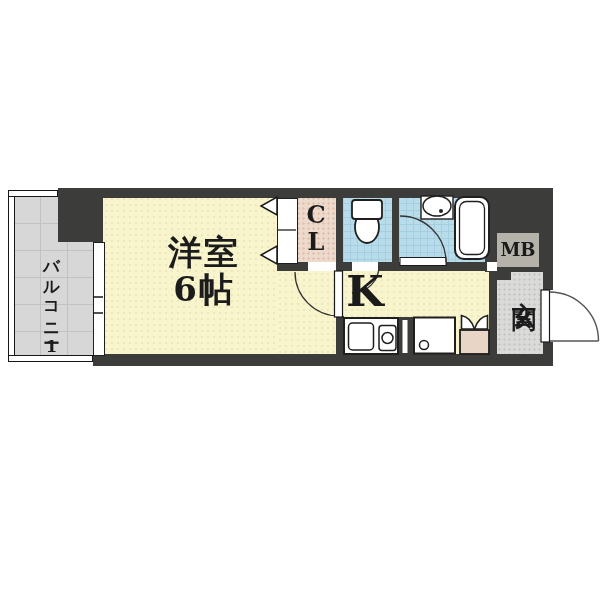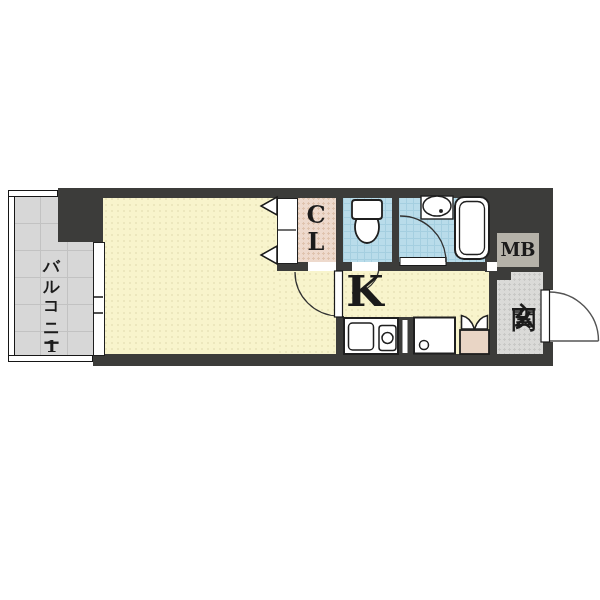--- a/index.html
+++ b/index.html
@@ -112,20 +112,25 @@
     <path d="M 487.5 329 L 487.5 315.5 Q 478 317.5 474.5 329 Z" fill="#ffffff" stroke="#1f1f1f" stroke-width="1.6"></path>
     <rect x="460" y="330" width="29" height="24" fill="#e9d5c5" stroke="#1f1f1f" stroke-width="1.8"></rect>
 
     <path d="M 549.5 292 A 49 49 0 0 1 598.5 341" fill="none" stroke="#555" stroke-width="1.4"></path>
     <line x1="549.5" y1="341" x2="598.5" y2="341" stroke="#555" stroke-width="1.4"></line>
     <rect x="541" y="290" width="8.5" height="52" fill="#ffffff" stroke="#1a1a1a" stroke-width="1.2"></rect>
   </svg>
 
   <div class="lbl v-text" style="left:40px; top:247px; font-size:16.5px; letter-spacing:3px; font-weight:600;">バルコニー1</div>
 
+  <div class="lbl" style="left:106px; top:234px; width:196px; text-align:center; font-size:34px;
+              line-height:37px; font-weight:600; letter-spacing:2px;">
+    <div>洋室</div>
+    <div>6帖</div>
+  </div>
 
   <div class="lbl" style="left:299px; top:201px; width:34px; text-align:center; font-size:24px;
               line-height:27px; font-weight:600;">
     <div>C</div>
     <div>L</div>
   </div>
 
   <div class="lbl" style="left:341px; top:268px; width:48px; text-align:center; font-size:43px;
               line-height:46px; font-weight:600;">K</div>
 

